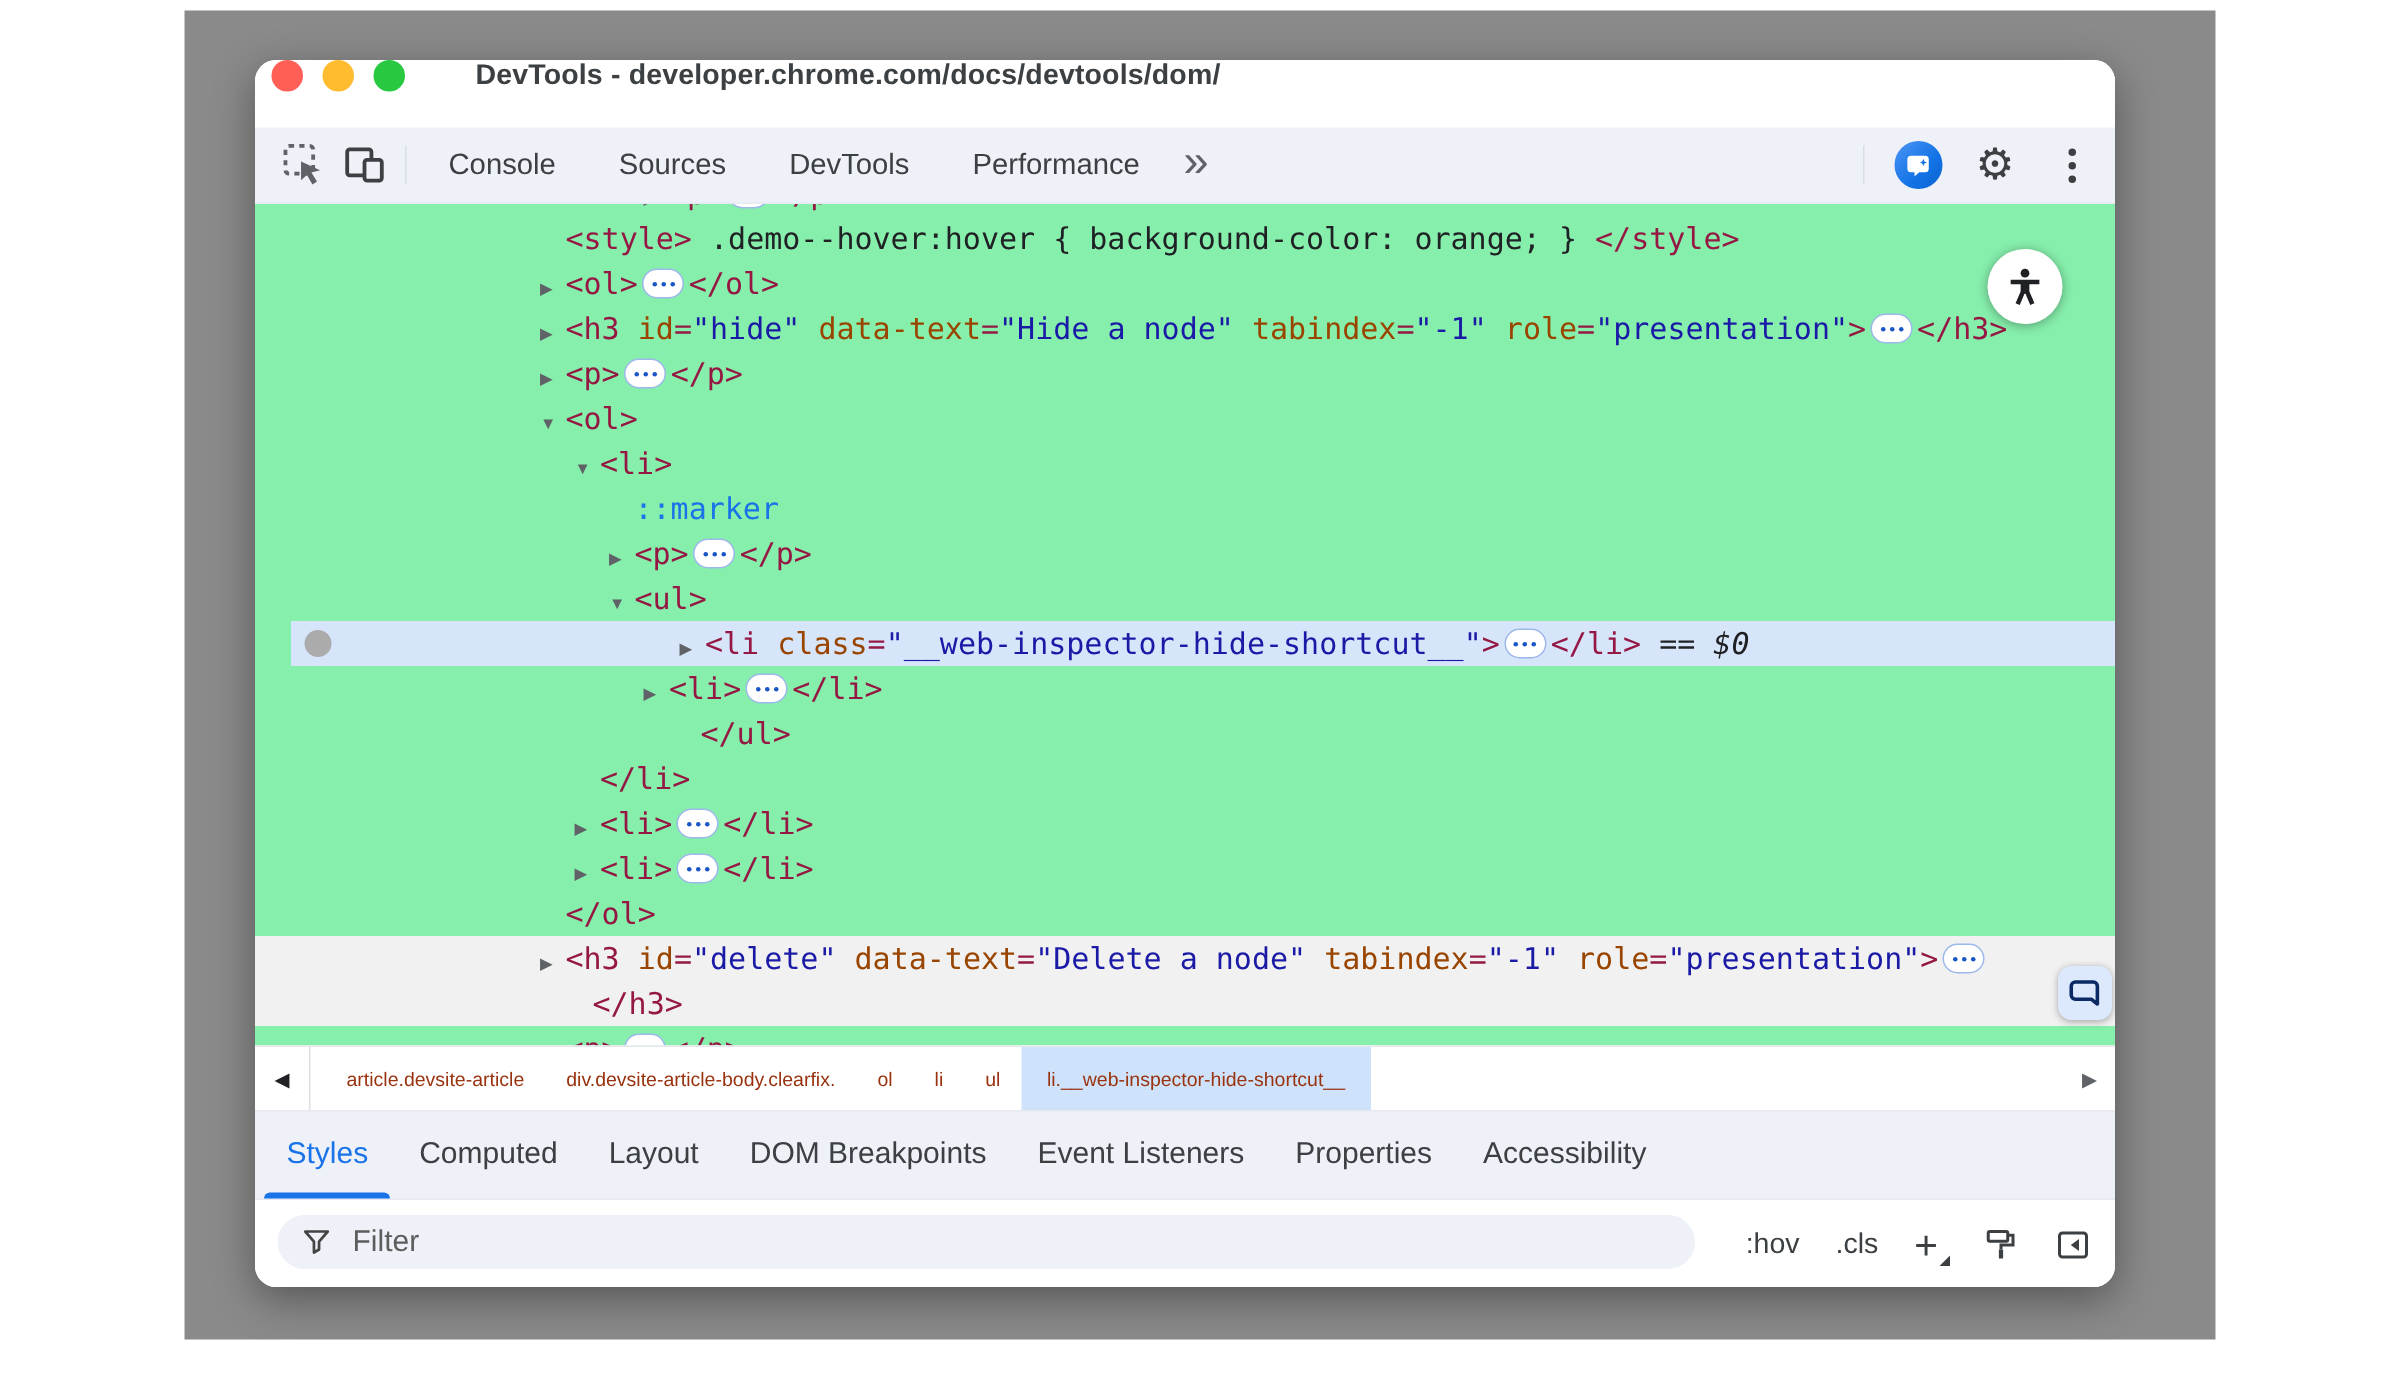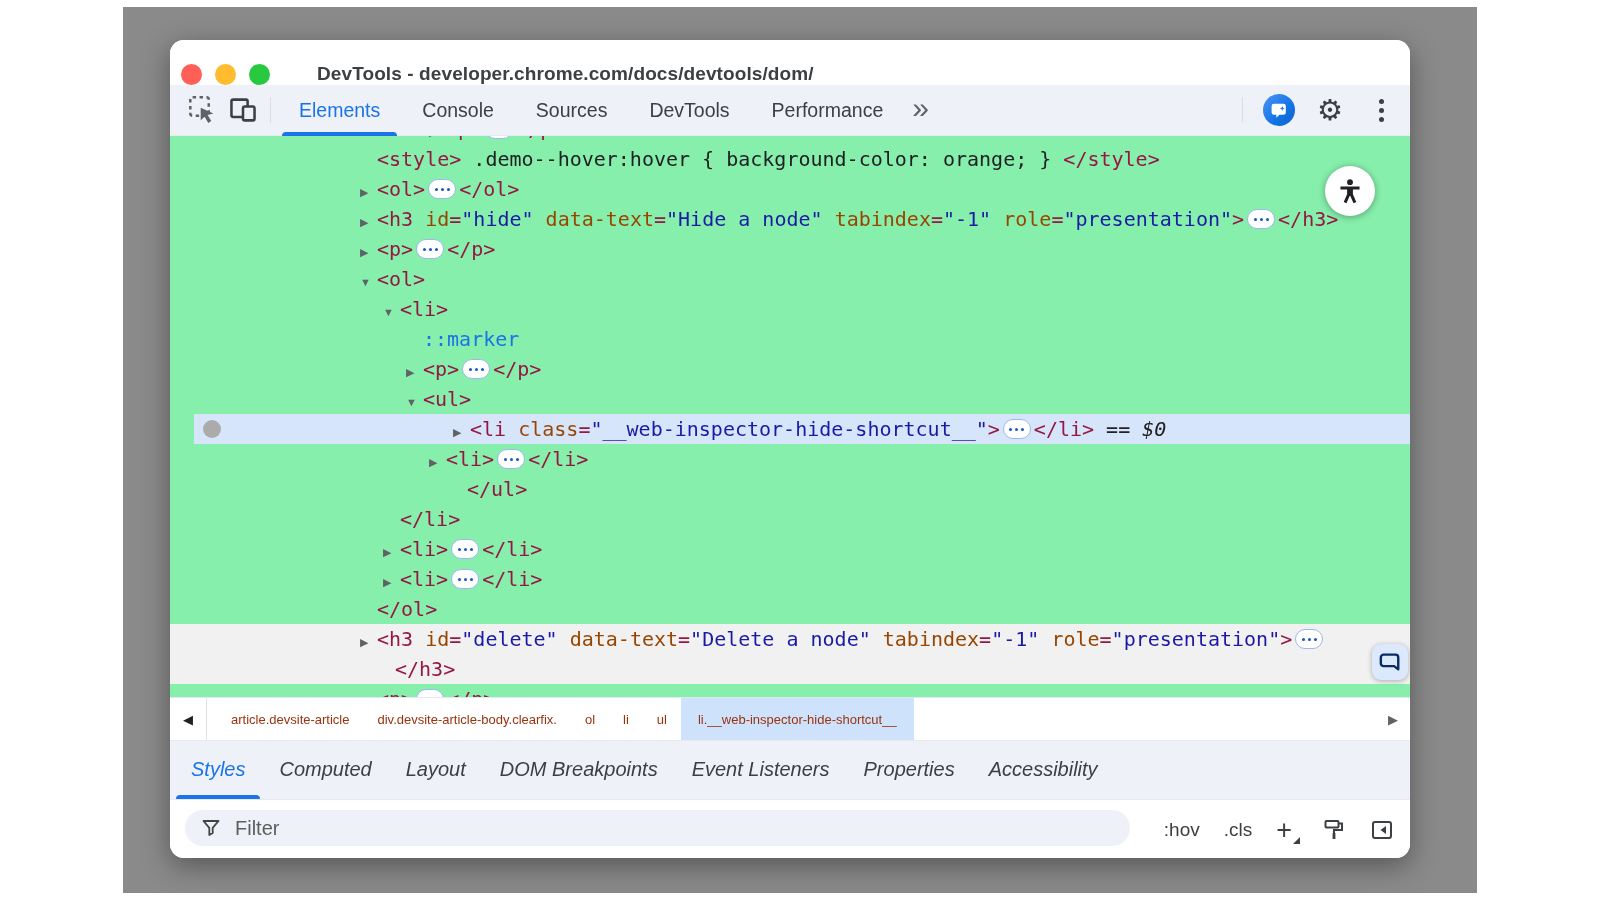--- a/index.html
+++ b/index.html
@@ -1,21 +1,21 @@
 <!DOCTYPE html>
 <html><head>
 <meta charset="utf-8">
 <style>
   html,body{margin:0;padding:0;width:1600px;height:920px;overflow:hidden;background:#fff;
     font-family:"Liberation Sans",sans-serif;-webkit-font-smoothing:antialiased;}
   .backdrop{position:absolute;left:123px;top:7px;width:1354px;height:886px;background:#8a8a8a;}
   .win{position:absolute;left:170px;top:40px;width:1240px;height:818px;background:#fff;
     border-radius:14px;box-shadow:0 8px 28px rgba(0,0,0,.38);overflow:hidden;}
   
-  .titlebar{position:absolute;top:0;left:0;right:0;height:45px;background:#fff;display:flex;align-items:flex-end;}
+  .titlebar{position:absolute;top:0;left:0;right:0;height:45px;background:#fff;display:flex;align-items:flex-start;}
   .lights{display:flex;gap:13px;margin-left:11px;}
   .light{width:21px;height:21px;border-radius:50%;}
   .light.red{background:#ff5f57}.light.yellow{background:#febc2e}.light.green{background:#28c840}
   .wintitle{margin-left:47px;font-size:19px;font-weight:700;color:#3c4043;letter-spacing:.1px;}
   
   .toolbar{position:absolute;top:45px;left:0;right:0;height:50px;background:#eef1f7;border-bottom:1px solid #e6e9f0;}
   .tb-icon{position:absolute;top:9px;width:34px;height:32px;display:flex;align-items:center;justify-content:center;}
   .sep{position:absolute;top:12px;width:1px;height:26px;background:#d9dde5;}
   .tabs{position:absolute;left:108px;top:0;height:50px;display:flex;}
   .tab{position:relative;padding:0 21px;line-height:50px;font-size:19.5px;color:#3c4043;cursor:default;}
@@ -50,21 +50,21 @@
   .crumbbar{position:absolute;top:657px;left:0;right:0;height:43px;background:#fff;border-top:1px solid #e4e7ec;display:flex;}
   .crumb-left{width:36px;height:100%;border-right:1px solid #e0e0e0;display:flex;align-items:center;justify-content:center;
     font-size:13px;color:#202124;flex:0 0 auto;}
   .crumbs{display:flex;align-items:center;height:100%;padding-left:10px;overflow:hidden;flex:1;}
   .crumb{padding:0 14px;line-height:43px;font-size:13px;color:#99320e;white-space:nowrap;}
   .crumb.sel{background:#cfe2fb;padding:0 17px;}
   .crumb-right{width:34px;display:flex;align-items:center;justify-content:center;font-size:13px;color:#5f6368;flex:0 0 auto;}
   
   .paneltabs{position:absolute;top:700px;left:0;right:0;height:60px;background:#eef1f7;border-top:1px solid #e6e9f0;
     border-bottom:1px solid #e6e9f0;display:flex;padding-left:4px;box-sizing:border-box;}
-  .ptab{position:relative;padding:0 17px;line-height:57px;font-size:20px;color:#3c4043;font-style:italic;}
+  .ptab{position:relative;padding:0 17px;line-height:57px;font-size:20px;color:#3c4043;}
   .ptab.active{color:#1a73e8;font-weight:500;}
   .ptab.active::after{content:"";position:absolute;left:2px;right:2px;bottom:0;height:4px;background:#1a73e8;border-radius:4px 4px 0 0;}
   
   .filterbar{position:absolute;top:761px;left:0;right:0;height:57px;background:#fff;}
   .fpill{position:absolute;left:15px;top:9px;width:945px;height:36px;border-radius:18px;background:#eef1f7;
     display:flex;align-items:center;padding-left:16px;box-sizing:border-box;}
   .fpill input{border:none;outline:none;background:transparent;font-size:20px;color:#202124;margin-left:12px;flex:1;
     font-family:"Liberation Sans",sans-serif;}
   .fpill input::placeholder{color:#444;opacity:.85;}
   .fctrls{position:absolute;right:16px;top:0;height:57px;display:flex;align-items:center;gap:24px;}
@@ -99,21 +99,20 @@
     </div>
     <div class="tb-icon" style="left:56px">
       <svg width="30" height="30" viewBox="0 0 26 26">
         <rect x="3" y="4" width="14" height="15" rx="1.5" fill="none" stroke="#3c4043" stroke-width="2.2"></rect>
         <rect x="13" y="10" width="10" height="12" rx="1.5" fill="#eef1f7" stroke="#3c4043" stroke-width="2.2"></rect>
       </svg>
     </div>
     <div class="sep" style="left:100px"></div>
 
     <div class="tabs" id="toolbar-tabs">
-        <div class="tab active">Elements</div>
         <div class="tab">Console</div>
         <div class="tab">Sources</div>
         <div class="tab">DevTools</div>
         <div class="tab">Performance</div>
         <div class="more">»</div>
       </div>
 
     <div class="sep" style="left:1072px"></div>
     <div class="ai-circle">
       <svg width="19" height="19" viewBox="0 0 24 24">

